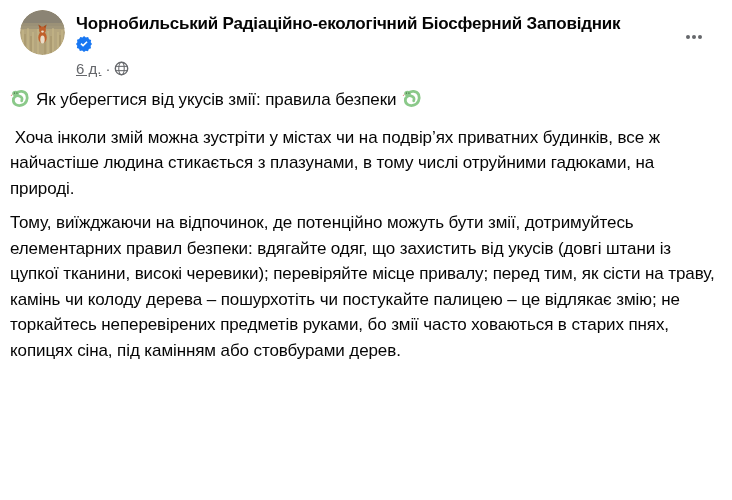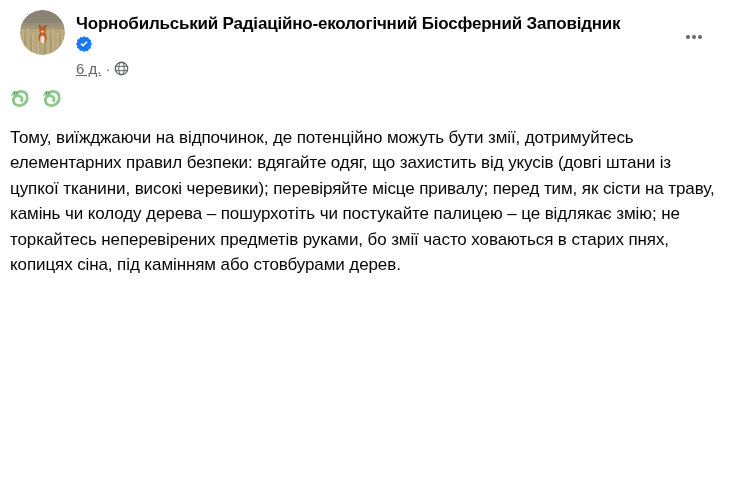--- a/index.html
+++ b/index.html
@@ -163,25 +163,26 @@
   </div>
 
   <div class="post-body">
 
     <p class="para heading-line"><span class="emoji lead"><svg width="20" height="20" viewBox="0 0 36 36">
             <path fill="none" stroke="#8BC98A" stroke-width="5" stroke-linecap="round" d="M10 10 C16 4 27 5 30 12 C33 20 29 29 21 31 C13 33 6 29 6 22 C6 16 11 13 16 14 C21 15 23 19 21 23"></path>
             <ellipse cx="10" cy="10" rx="6" ry="5" fill="#8BC98A"></ellipse>
             <circle cx="8" cy="9" r="1.1" fill="#23411f"></circle>
             <circle cx="12.5" cy="9" r="1.1" fill="#23411f"></circle>
             <path d="M4.3 11.5 C2.8 12 2.3 13.2 2.3 14.4" stroke="#D95F5F" stroke-width="1.2" fill="none"></path>
-          </svg></span><span class="emoji trail"><svg width="20" height="20" viewBox="0 0 36 36">
+          </svg></span><span>Як уберегтися від укусів змії: правила безпеки</span><span class="emoji trail"><svg width="20" height="20" viewBox="0 0 36 36">
             <path fill="none" stroke="#8BC98A" stroke-width="5" stroke-linecap="round" d="M10 10 C16 4 27 5 30 12 C33 20 29 29 21 31 C13 33 6 29 6 22 C6 16 11 13 16 14 C21 15 23 19 21 23"></path>
             <ellipse cx="10" cy="10" rx="6" ry="5" fill="#8BC98A"></ellipse>
             <circle cx="8" cy="9" r="1.1" fill="#23411f"></circle>
             <circle cx="12.5" cy="9" r="1.1" fill="#23411f"></circle>
             <path d="M4.3 11.5 C2.8 12 2.3 13.2 2.3 14.4" stroke="#D95F5F" stroke-width="1.2" fill="none"></path>
           </svg></span></p>
 
+    <p class="para"> Хоча інколи змій можна зустріти у містах чи на подвір’ях приватних будинків, все ж найчастіше людина стикається з плазунами, в тому числі отруйними гадюками, на природі.</p>
     <p class="para">Тому, виїжджаючи на відпочинок, де потенційно можуть бути змії, дотримуйтесь елементарних правил безпеки: вдягайте одяг, що захистить від укусів (довгі штани із цупкої тканини, високі черевики); перевіряйте місце привалу; перед тим, як сісти на траву, камінь чи колоду дерева – пошурхотіть чи постукайте палицею – це відлякає змію; не торкайтесь неперевірених предметів руками, бо змії часто ховаються в старих пнях, копицях сіна, під камінням або стовбурами дерев.</p>
 
   </div>
 
 </div>
 
 </body></html>

